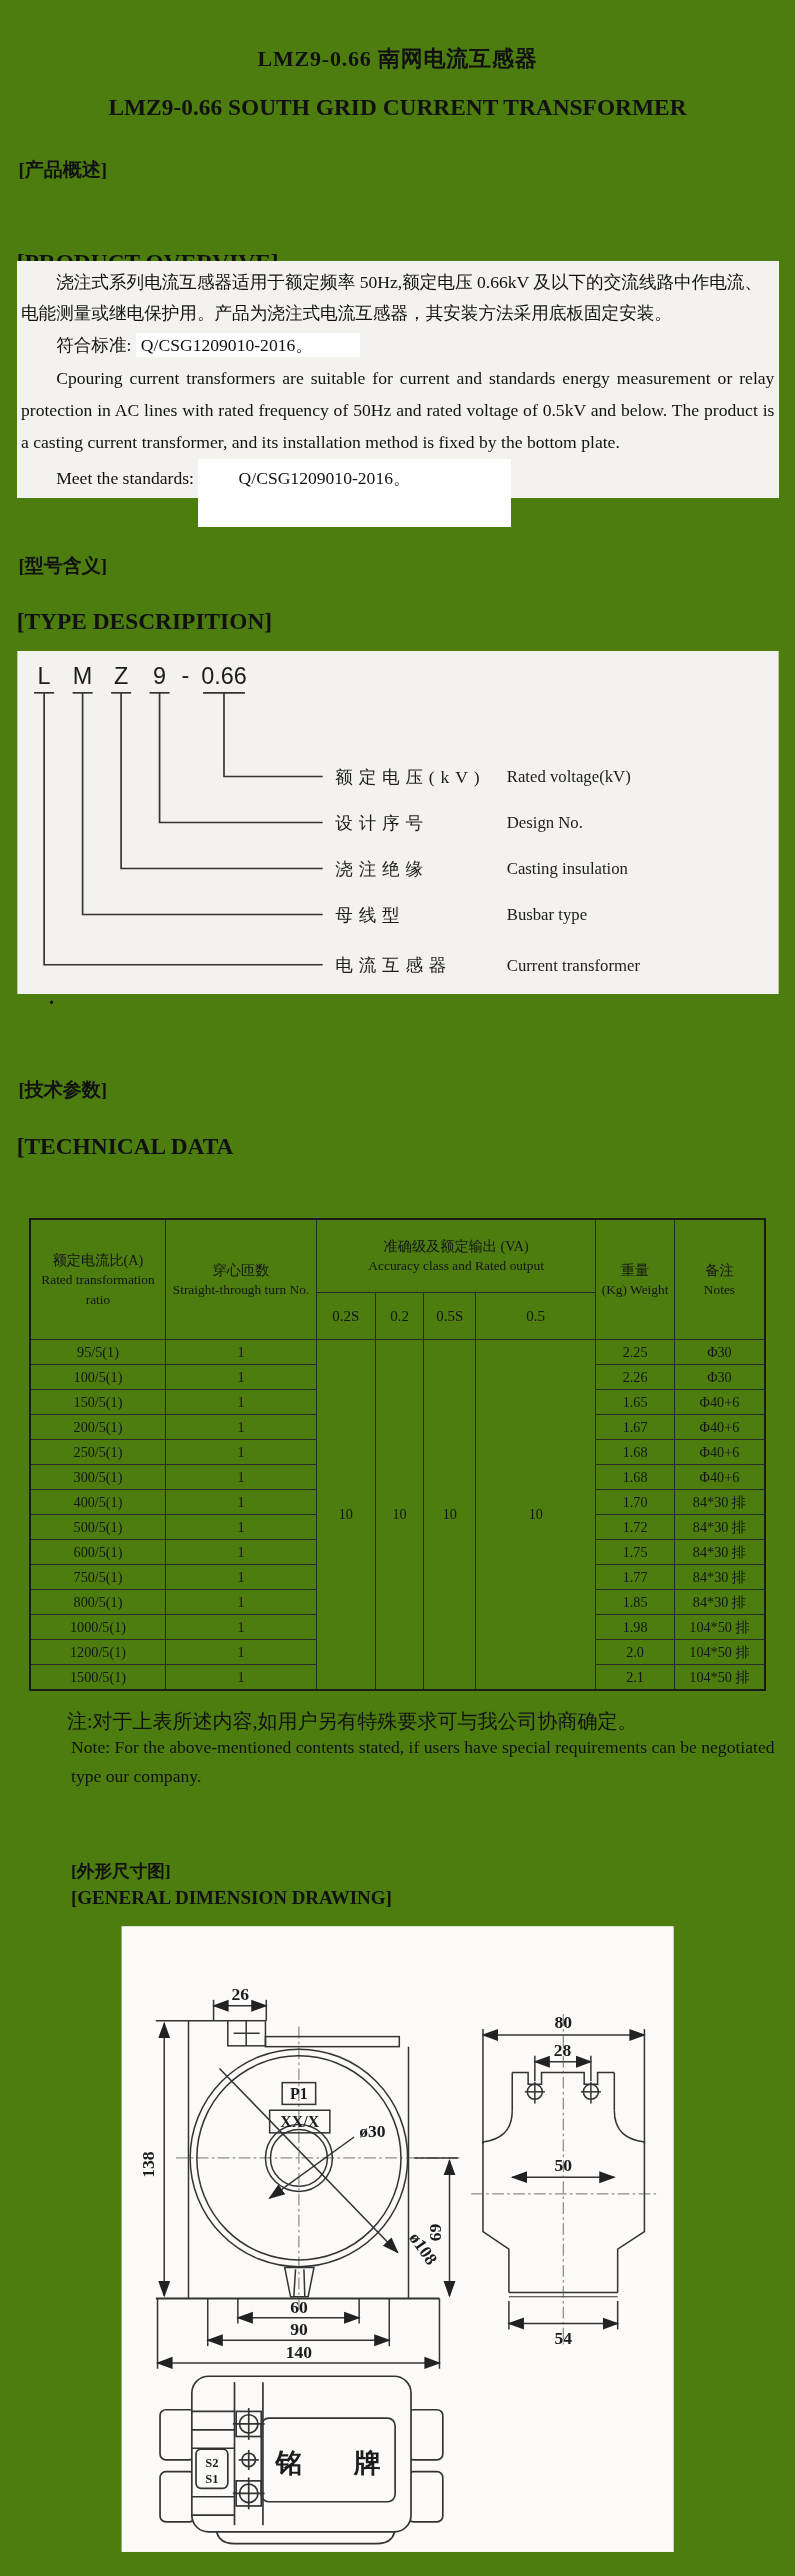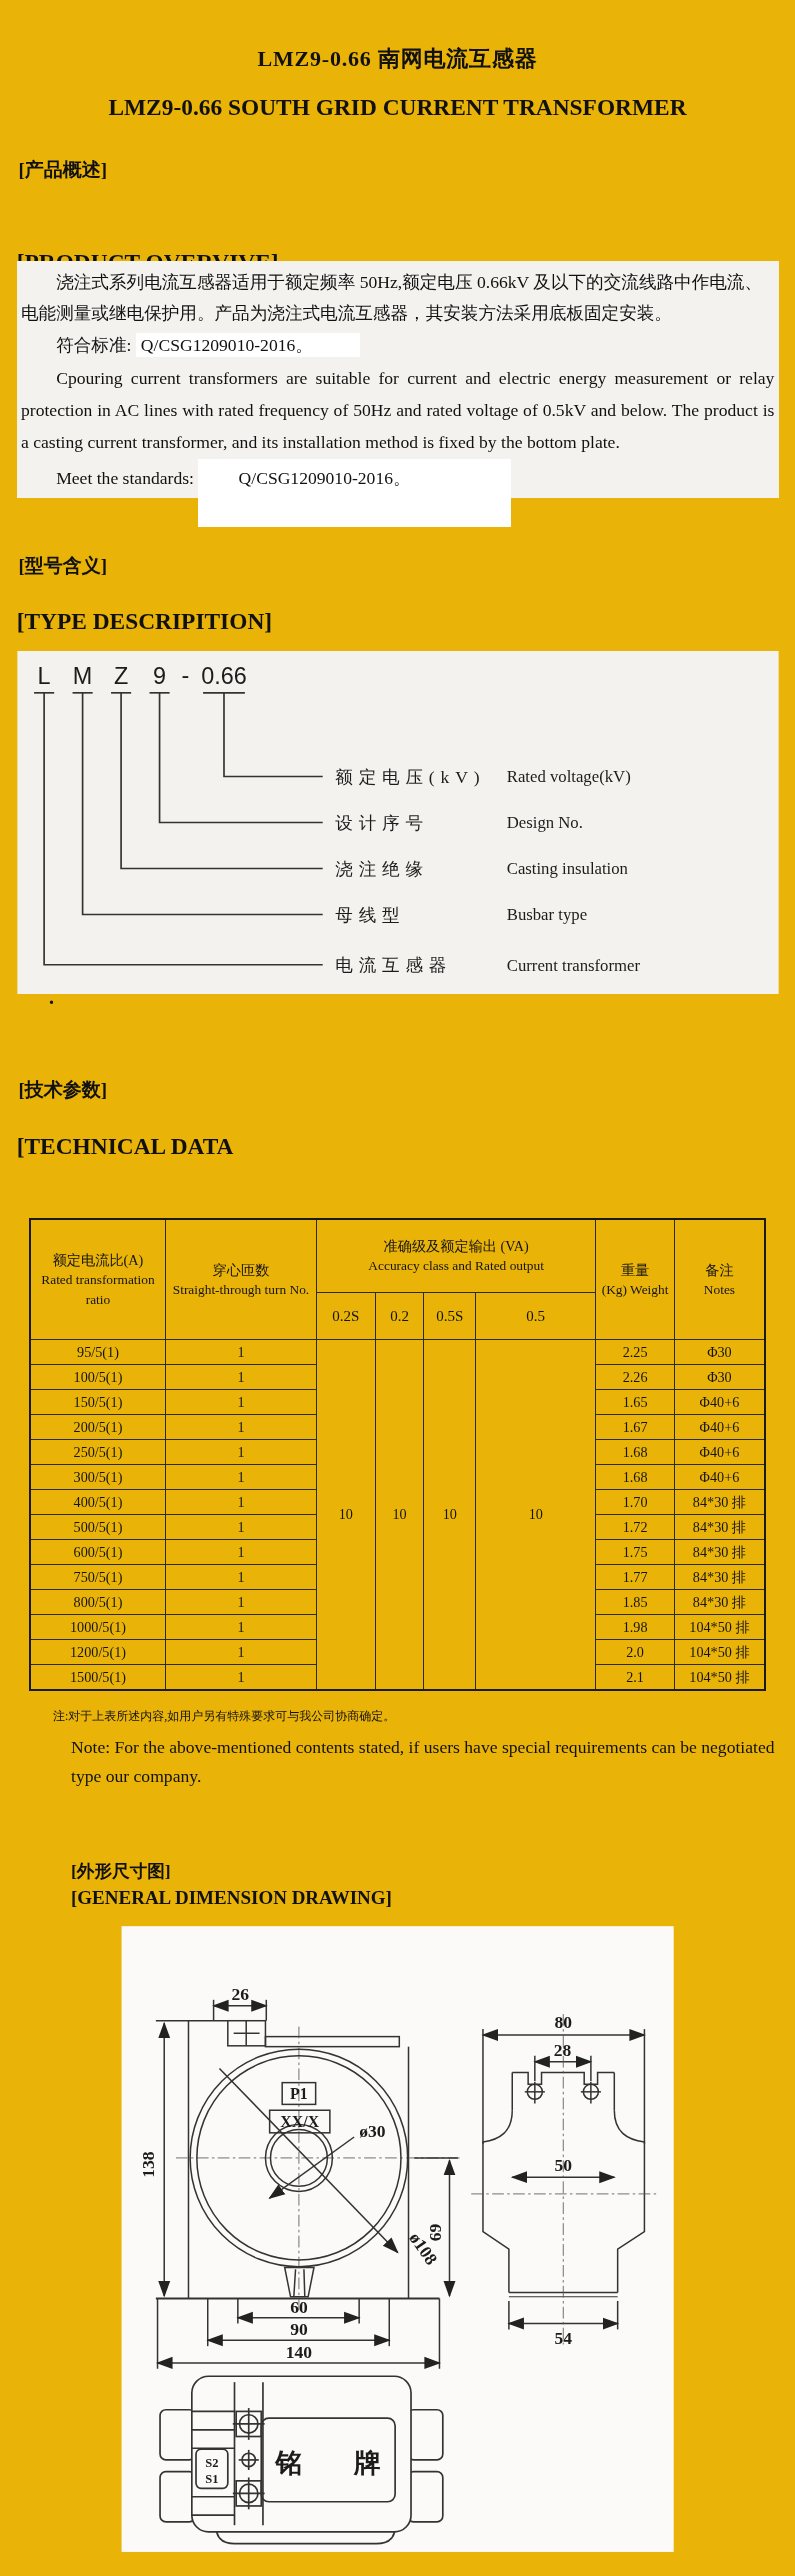--- a/index.html
+++ b/index.html
@@ -1,16 +1,16 @@
 <!DOCTYPE html>
 <html style="font-size:13.4px"><head>
 <meta charset="utf-8">
 <style>
   html,body{margin:0;padding:0;background:#ffffff;}
-  #page{position:relative;width:795px;height:2576px;background:#eab308;overflow:hidden;
+  #page{position:relative;width:795px;height:2576px;background:#4d7c0f;overflow:hidden;
         font-family:"Liberation Serif","DejaVu Serif",serif;color:#111;}
   .abs{position:absolute;}
   .title-zh{top:44px;left:0;width:795px;text-align:center;font-size:22px;font-weight:bold;letter-spacing:0.8px;}
   .title-en{top:94px;left:0;width:795px;text-align:center;font-size:23.4px;font-weight:bold;}
   .sec-zh{font-size:19px;font-weight:bold;}
   .sec-en{font-size:23.4px;font-weight:bold;}
   .h1zh{top:157px;left:18.4px;}
   .h1en{top:213px;left:16.7px;margin-top:36px;}
   .overview{top:261px;left:16.7px;width:762px;background:#f3f2ef;padding:5px 3.3px 1.7px 3.3px;box-sizing:border-box;}
   .overview p{margin:1px;}
@@ -26,21 +26,21 @@
   .h3en{top:1133px;left:16.7px;}
   table.tech{position:absolute;top:1218px;left:29px;width:737px;border-collapse:collapse;
              border:2.5px solid #1a1a1a;font-family:"Liberation Serif","DejaVu Serif",serif;}
   table.tech th,table.tech td{border:1.7px solid #2a2a2a;text-align:center;vertical-align:middle;
              font-weight:normal;color:#141414;padding:0 1.7px;}
   table.tech th{font-size:14.2px;line-height:20px;}
   table.tech .h1row th{height:72px;}
   table.tech .h2row th{height:46px;font-size:15px;}
   table.tech td{height:24px;font-size:14.2px;}
   .en-sub{font-size:13.4px;}
-  .note-zh{top:1708px;left:53px;font-size:12px;}
+  .note-zh{top:1708px;left:67px;font-size:20px;}
   .note-en{top:1733px;left:71px;width:720px;font-size:17.6px;line-height:29px;}
   .h4zh{top:1859px;left:71px;font-size:17.6px;font-weight:bold;}
   .h4en{top:1887px;left:71px;font-size:19px;font-weight:bold;}
   .drawing{top:1926px;left:63px;}
   svg text{fill:#1c1c1c;}
   .cad-num{font-size:21px;font-weight:bold;font-family:"Liberation Serif",serif;}
   .cad-num-s{font-size:19px;font-weight:bold;font-family:"Liberation Serif",serif;}
   .lab-zh{font-size:21px;letter-spacing:7px;}
   .lab-en{font-size:20px;}
   .code-letter{font-size:28px;font-family:"Liberation Sans",sans-serif;}
@@ -52,21 +52,21 @@
 
   <div class="abs title-zh">LMZ9-0.66 南网电流互感器</div>
   <div class="abs title-en">LMZ9-0.66 SOUTH GRID CURRENT TRANSFORMER</div>
 
   <div class="abs sec-zh h1zh">[产品概述]</div>
   <div class="abs sec-en h1en">[PRODUCT OVERVIVE]</div>
 
   <div class="abs overview">
     <p class="p-zh">浇注式系列电流互感器适用于额定频率 50Hz,额定电压 0.66kV 及以下的交流线路中作电流、电能测量或继电保护用。产品为浇注式电流互感器，其安装方法采用底板固定安装。</p>
     <p class="p-zh"><span>符合标准: </span><span class="hl">Q/CSG1209010-2016。</span></p>
-    <p class="p-en">Cpouring current transformers are suitable for current and electric energy measurement or relay protection in AC lines with rated frequency of 50Hz and rated voltage of 0.5kV and below. The product is a casting current transformer, and its installation method is fixed by the bottom plate.</p>
+    <p class="p-en">Cpouring current transformers are suitable for current and standards energy measurement or relay protection in AC lines with rated frequency of 50Hz and rated voltage of 0.5kV and below. The product is a casting current transformer, and its installation method is fixed by the bottom plate.</p>
     <p class="p-en"><span>Meet the standards: </span><span class="hl2">Q/CSG1209010-2016。</span></p>
   </div>
 
   <div class="abs sec-zh h2zh">[型号含义]</div>
   <div class="abs sec-en h2en">[TYPE DESCRIPITION]</div>
 
   <svg class="abs type-diagram" width="762" height="343" viewBox="0 0 910 410">
     <rect x="0" y="0" width="910" height="410" fill="#f3f2ef"></rect>
     <g stroke="#333" stroke-width="2" fill="none">
       <line x1="20" y1="50" x2="44" y2="50"></line>

